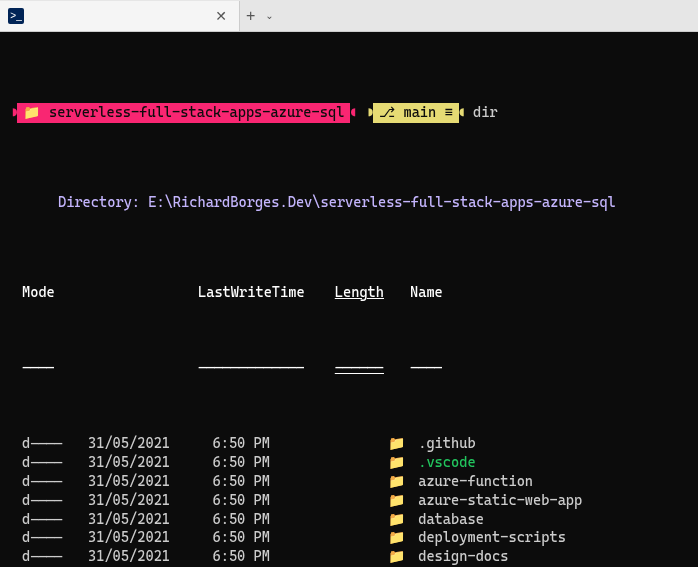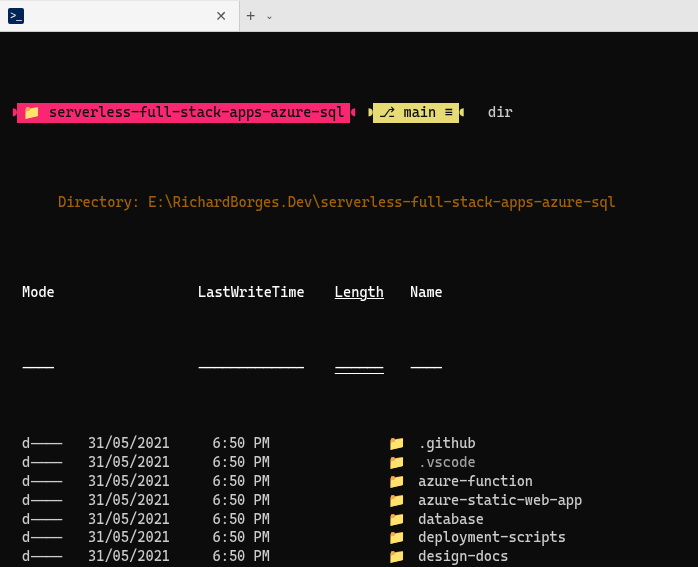--- a/index.html
+++ b/index.html
@@ -64,42 +64,42 @@
   .seg {
     display: inline-flex;
     align-items: center;
     height: 20px;
     padding: 0 6px;
   }
   .seg-pink { background: #f92672; color: #0c0c0c; }
   .seg-yellow { background: #e6db74; color: #0c0c0c; }
   .arrow-pink-black { color: #f92672; background:#0c0c0c; font-size:16px; line-height:20px; }
   .arrow-yellow-black { color: #e6db74; background:#0c0c0c; font-size:16px; line-height:20px;}
-  .cmd { color:#ccc; margin-left:20px; }
+  .cmd { color:#ccc; margin-left:5px; }
   .col-mode { display:inline-block; width:80px;padding-left:14px; }
   .col-date { display:inline-block; width:100px; text-align:left; }
   .col-time { display:inline-block; width:90px; text-align:center; }
   .col-len  { display:inline-block; width:106px; text-align:right;text-decoration:underline; }
   .col-ico  { display:inline-block; width:26px; text-align:center; }
   .col-name { display:inline-block; }
   .dim { color:#ccc; }
-  .cyan { color:#a3a3a3; }
+  .cyan { color:#22c55e; }
   .folder-ico { color:#e6e6e6; }
   .folder-ico-blue { color:#66d9ef; }
   .ps-icon {
     display:inline-flex;
     width:16px;height:16px;
     background:#012456;
     color:#fff;
     font-size:10px;
     align-items:center;
     justify-content:center;
     border-radius:2px;
   }
-  .dir-line { color:#a16207; padding:10px 0 6px 50px; }
+  .dir-line { color:#c4b5fd; padding:10px 0 6px 50px; }
   .header-row { margin-top:8px; }
   .header-row span { color:#fff; }
   .dash-row span { color:#fff; }
 </style>
 </head>
 <body>
 
 <div class="titlebar">
   <div class="tab">
     <span class="ps-icon">&gt;_</span>

